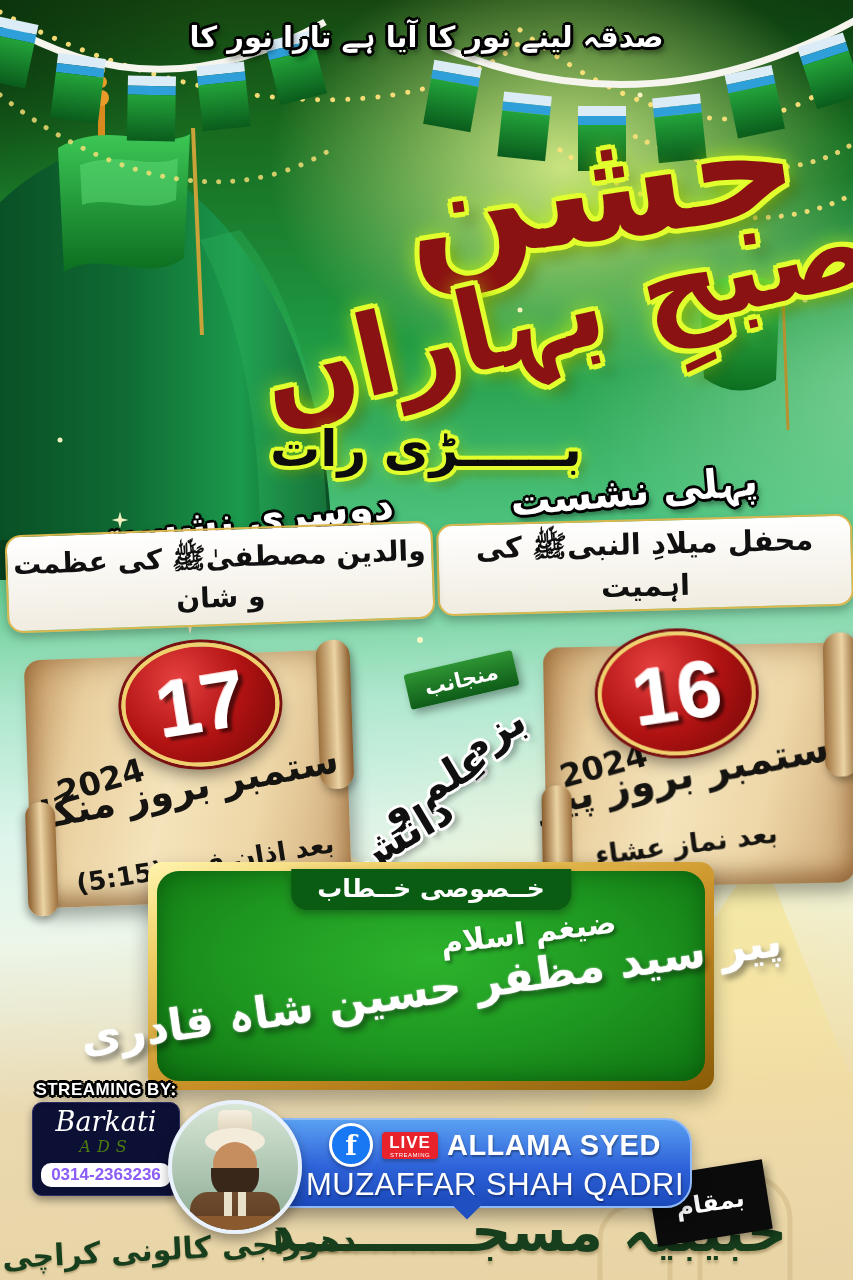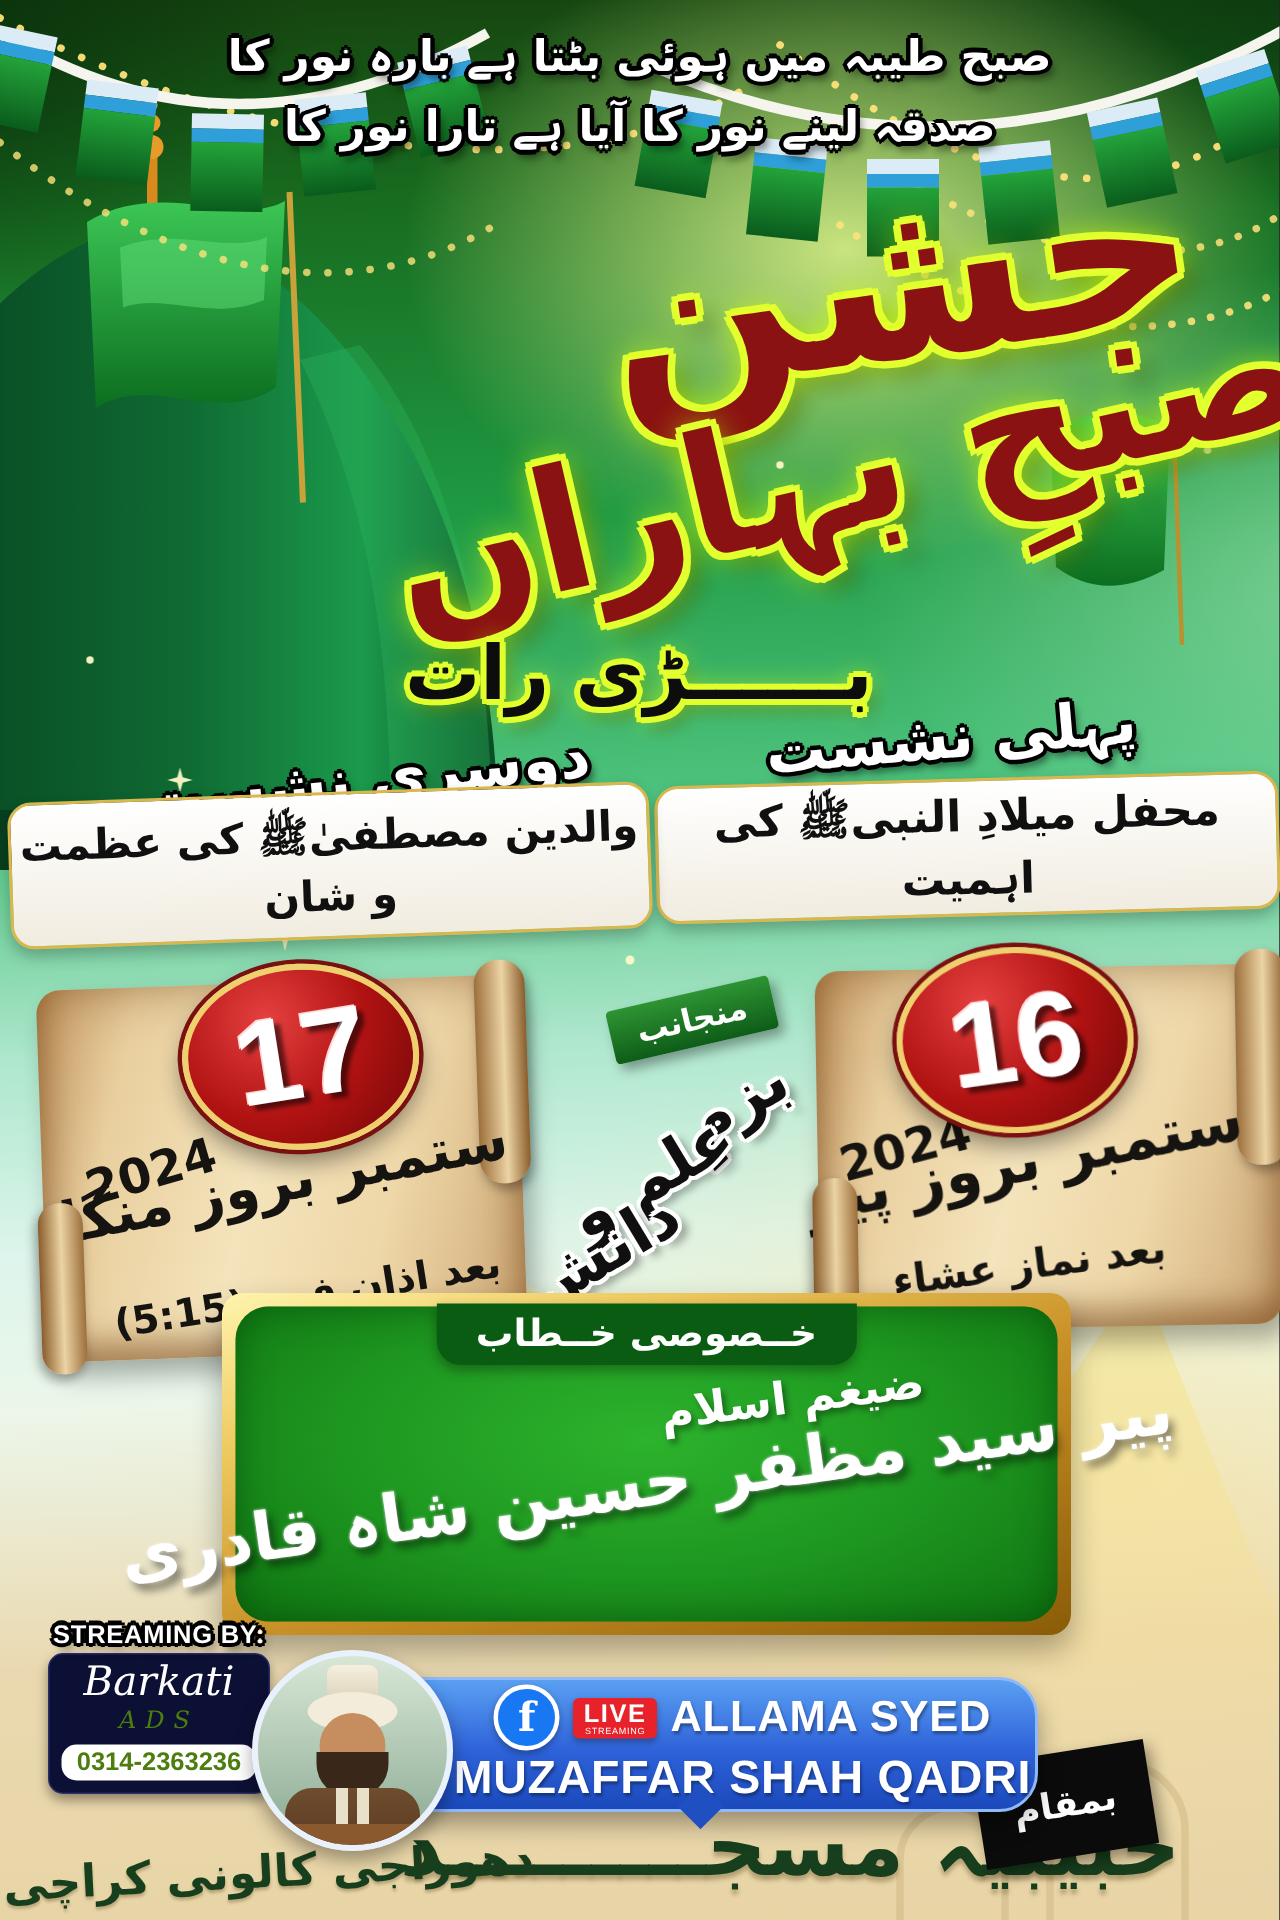--- a/index.html
+++ b/index.html
@@ -94,38 +94,38 @@
     text-shadow:3px 5px 6px rgba(0,0,0,.45),0 0 2px #fff;}
 
   
   .designer{left:32px;top:1080px;width:148px;text-align:center;z-index:6;}
   .designer-label{font-family:"Liberation Sans",sans-serif;font-size:17px;letter-spacing:.5px;}
   .designer-box{margin-top:2px;background:#0d1035;border-radius:10px;padding:5px 6px 6px;
     box-shadow:0 4px 8px rgba(0,0,0,.4);border:1px solid #2a2d66;}
   .designer-name{font-family:"DejaVu Serif",serif;font-style:italic;font-size:27px;color:#fff;line-height:1;}
   .designer-ads{font-family:"DejaVu Serif",serif;font-style:italic;font-size:16px;color:#4d7c0f;letter-spacing:6px;margin-top:2px;}
   .designer-phone{margin-top:5px;background:#fff;border-radius:12px;border:2px solid #0d1035;
-    font-family:"Liberation Sans",sans-serif;font-weight:bold;font-size:17px;color:#4d7c0f;padding:2px 0;}
+    font-family:"Liberation Sans",sans-serif;font-weight:bold;font-size:17px;color:#8b5cf6;padding:2px 0;}
 
   
   .lbanner{left:246px;top:1118px;width:446px;height:90px;border-radius:26px;z-index:5;
     background:linear-gradient(180deg,#5aa0f2 0%,#2e62d9 55%,#1b49bb 100%);
     border:2px solid #8fb9f7;box-shadow:0 8px 16px rgba(0,0,0,.35);
     display:flex;flex-direction:column;justify-content:center;align-items:center;
     padding-left:52px;box-sizing:border-box;color:#fff;font-family:"Liberation Sans",sans-serif;}
   .lrow{display:flex;align-items:center;gap:9px;}
   .fb-ic{width:38px;height:38px;border-radius:50%;background:#1877f2;border:3px solid #fff;
     display:flex;align-items:center;justify-content:center;font-family:"DejaVu Serif",serif;
     font-weight:bold;font-size:27px;line-height:1;box-shadow:0 2px 5px rgba(0,0,0,.3);}
   .live-badge{background:#e8222a;border-radius:4px;padding:2px 7px 1px;text-align:center;
     box-shadow:0 2px 4px rgba(0,0,0,.3);line-height:1;}
   .live-word{font-weight:bold;font-size:17px;letter-spacing:1px;text-align:center;}
   .live-sub{font-size:6px;letter-spacing:.5px;margin-top:1px;}
   .en1{font-weight:bold;font-size:29px;letter-spacing:.5px;text-shadow:1px 2px 2px rgba(0,0,0,.35);}
-  .en2{font-weight:bold;font-size:31px;letter-spacing:.5px;margin-top:0;text-shadow:1px 2px 2px rgba(0,0,0,.35);}
+  .en2{font-weight:normal;font-size:31px;letter-spacing:.5px;margin-top:0;text-shadow:1px 2px 2px rgba(0,0,0,.35);}
   .tail{position:absolute;left:208px;bottom:-9px;width:22px;height:22px;background:#1f4fc0;transform:rotate(45deg);}
 
   
   .photo{left:168px;top:1100px;width:126px;height:126px;border-radius:50%;z-index:7;
     border:4px solid #e9f1fd;box-shadow:0 6px 12px rgba(0,0,0,.35);overflow:hidden;
     background:linear-gradient(180deg,#d8e6d6 0%,#a9c2ae 60%,#87a78e 100%);}
   .ph-taj{position:absolute;left:46px;top:6px;width:34px;height:24px;background:linear-gradient(180deg,#f6efe0,#ddd2b8);border-radius:6px 6px 2px 2px;}
   .ph-turban{position:absolute;left:33px;top:24px;width:60px;height:26px;background:#f3ecdb;border-radius:50%;}
   .ph-face{position:absolute;left:41px;top:38px;width:44px;height:44px;background:#c68d5e;border-radius:50%;}
   .ph-beard{position:absolute;left:39px;top:64px;width:48px;height:30px;background:#39281a;border-radius:0 0 22px 22px;}
@@ -287,21 +287,20 @@
         <g transform="translate(820,40) rotate(-18)">
             <rect x="-24" y="0" width="48" height="10" fill="#dcecf6"></rect>
             <rect x="-24" y="10" width="48" height="9" fill="#2e9fd8"></rect>
             <rect x="-24" y="19" width="48" height="46" fill="url(#bodyG)"></rect>
           </g>
       </g>
     </g>
   </svg>
 
   <div class="abs poetry wh-out">
-    <div>صبح طیبہ میں ہوئی بٹتا ہے بارہ نور کا</div>
     <div>صدقہ لینے نور کا آیا ہے تارا نور کا</div>
   </div>
 
   <div class="abs title-w1 glow-red">جشن</div>
   <div class="abs title-w2 glow-red">صبحِ بہاراں</div>
   <div class="abs big-night glow-black">بــــــڑی رات</div>
 
   <div class="abs sess-label wh-out lab1">پہلی نشست</div>
   <div class="abs sess-box box1">
     <span>محفل میلادِ النبیﷺ کی اہمیت</span>

